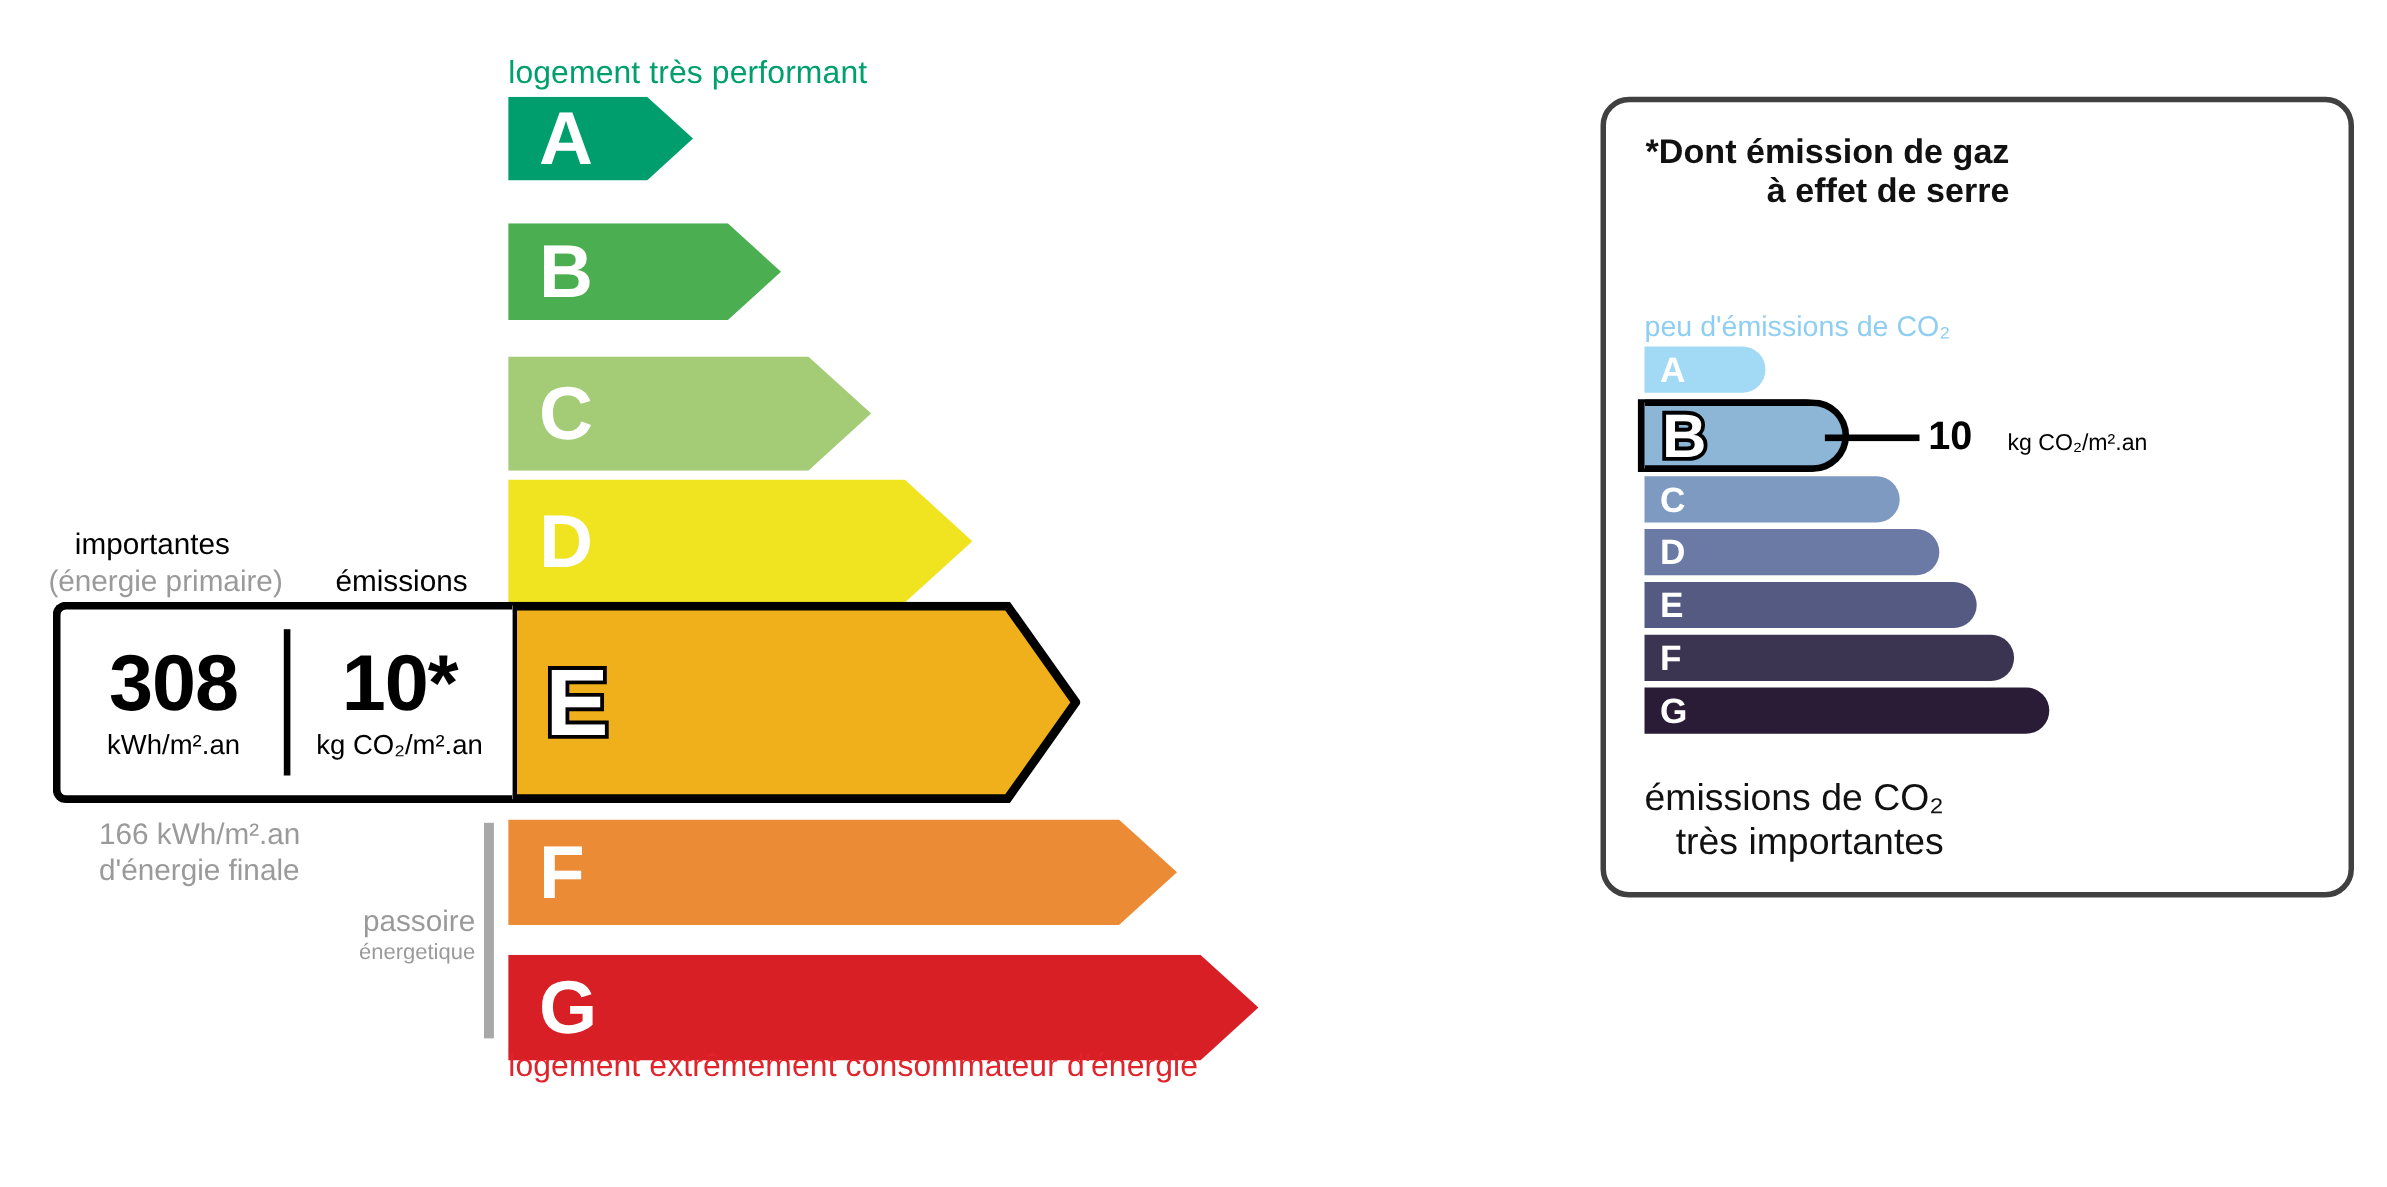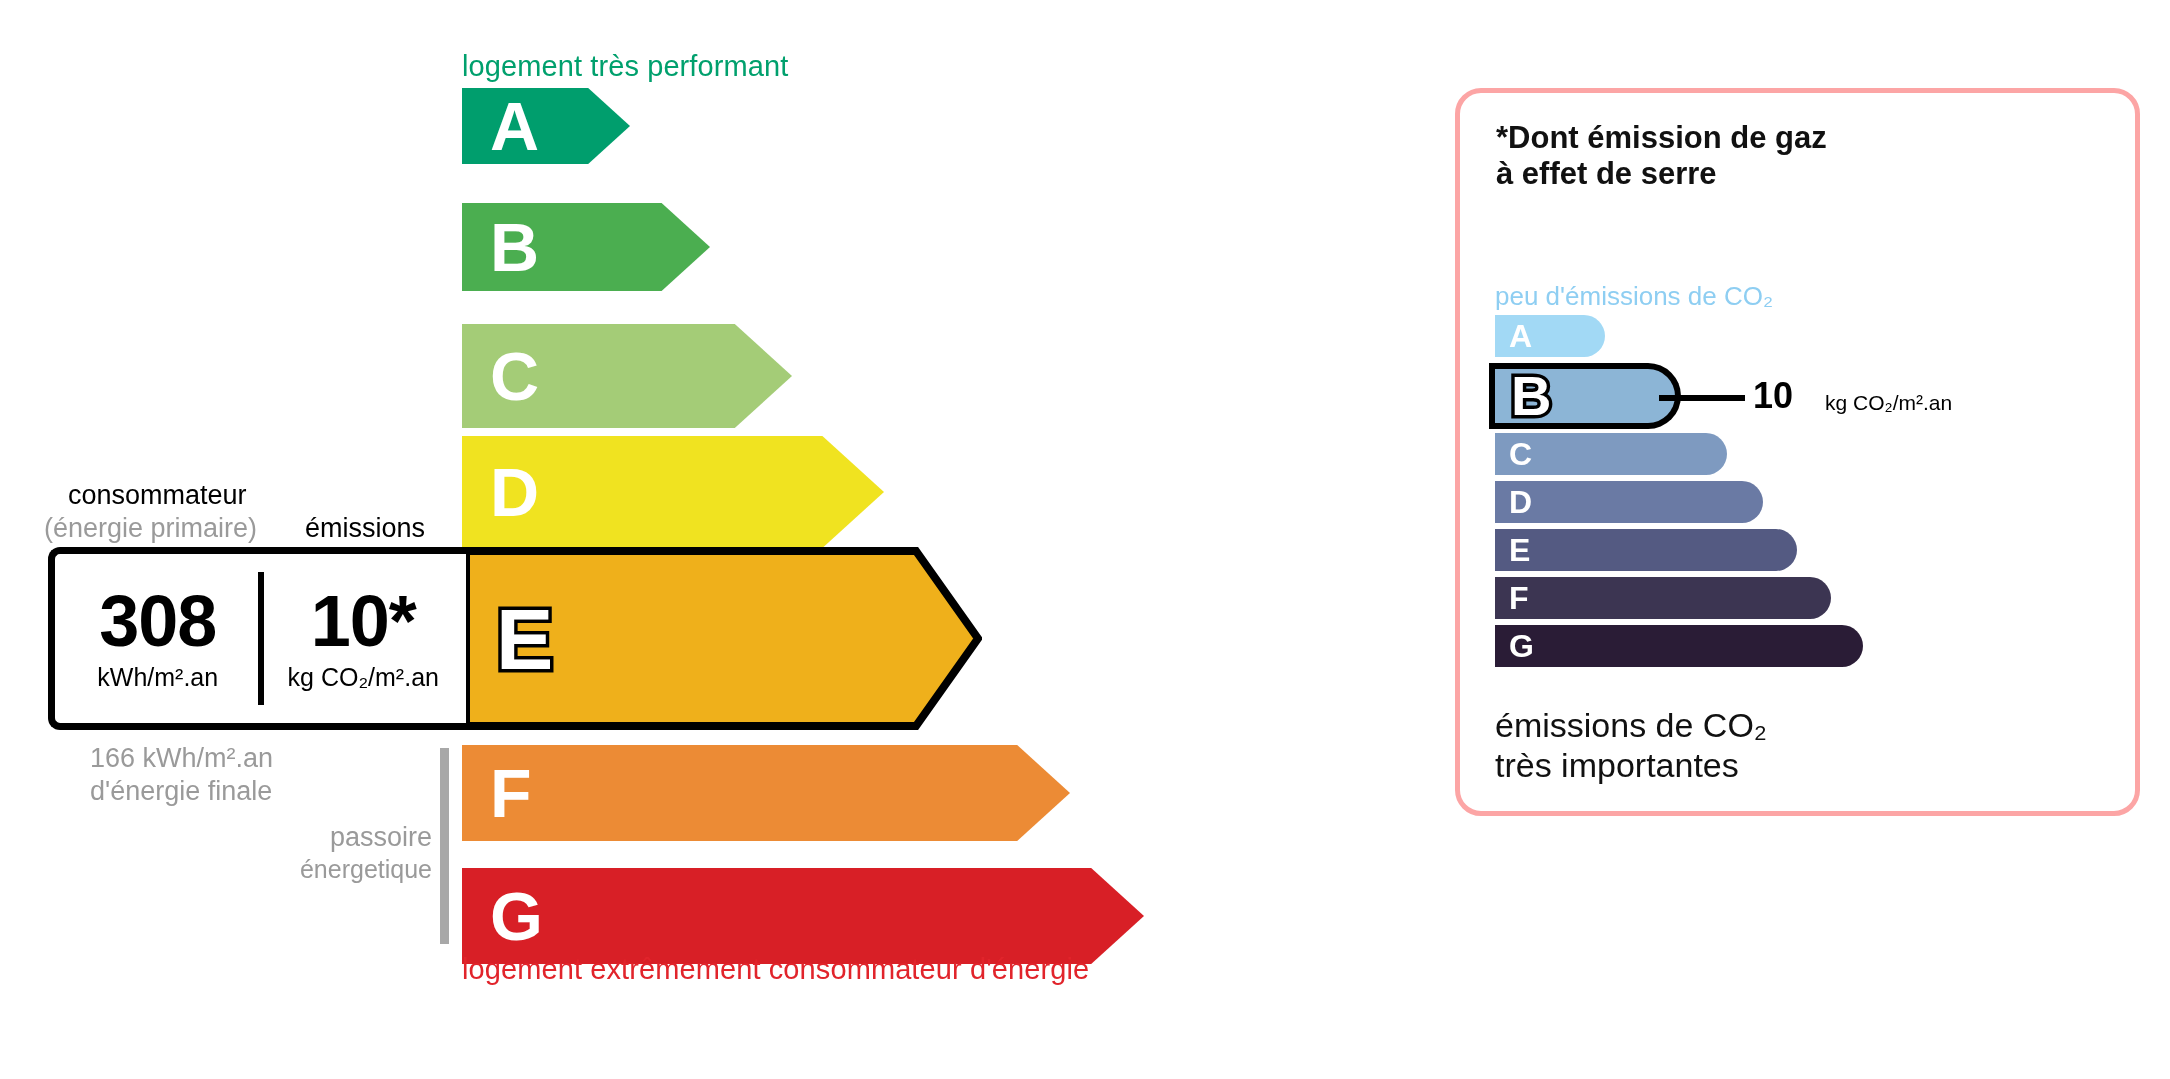--- a/index.html
+++ b/index.html
@@ -163,21 +163,21 @@
     right: 0;
     top: 822px;
     font-size: 27px;
     color: #9A9A9A;
     white-space: nowrap;
   }
   #passoire-2 {
     position: absolute;
     right: 0;
     top: 855px;
-    font-size: 25px;
+    font-size: 20px;
     color: #9A9A9A;
     white-space: nowrap;
   }
   #passoire-wrap {
     position: absolute;
     left: 0;
     top: 0;
     width: 432px;
     height: 1079px;
   }
@@ -191,24 +191,25 @@
     background: #A8A8A8;
   }
 
   
   #co2-panel {
     position: absolute;
     left: 1455px;
     top: 88px;
     width: 685px;
     height: 728px;
-    border: 5px solid #fca5a5;
+    border: 5px solid #404040;
     border-radius: 26px;
     background: #ffffff;
     box-sizing: border-box;
+    text-align: right;
   }
   #co2-title {
     position: absolute;
     left: 36px;
     top: 27px;
     font-size: 31px;
     font-weight: bold;
     color: #111111;
     line-height: 1.17;
     white-space: pre-line;
@@ -350,21 +351,21 @@
         <span class="arrow-letter">F</span>
       </div>
       <div class="arrow-row" id="row-G" style="top: 868px; height: 96px; width: 682px;">
         <svg width="682" height="96" viewBox="0 0 682 96" style="display: block;">
           <polygon points="0,0 629.2,0 682,48 629.2,96 0,96" fill="#D81F26"></polygon>
         </svg>
         <span class="arrow-letter">G</span>
       </div>
     </div>
 
-  <div class="box-label" id="label-consommation">consommateur</div>
+  <div class="box-label" id="label-consommation">importantes</div>
   <div class="box-label" id="label-energie-primaire">(énergie primaire)</div>
   <div class="box-label" id="label-emissions">émissions</div>
 
   <div id="value-box">
     <div id="value-box-inner">
       <div class="value-cell">
         <div class="value-num">308</div>
         <div class="value-unit">kWh/m².an</div>
       </div>
       <div id="value-divider"></div>

